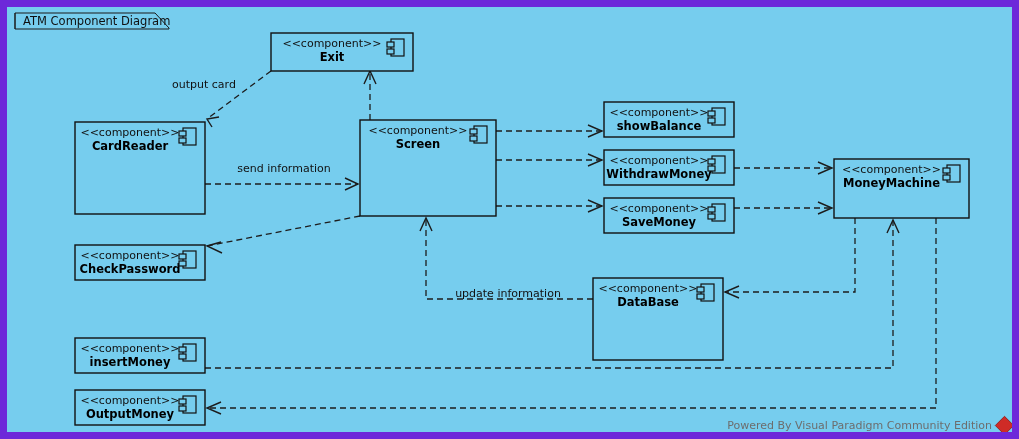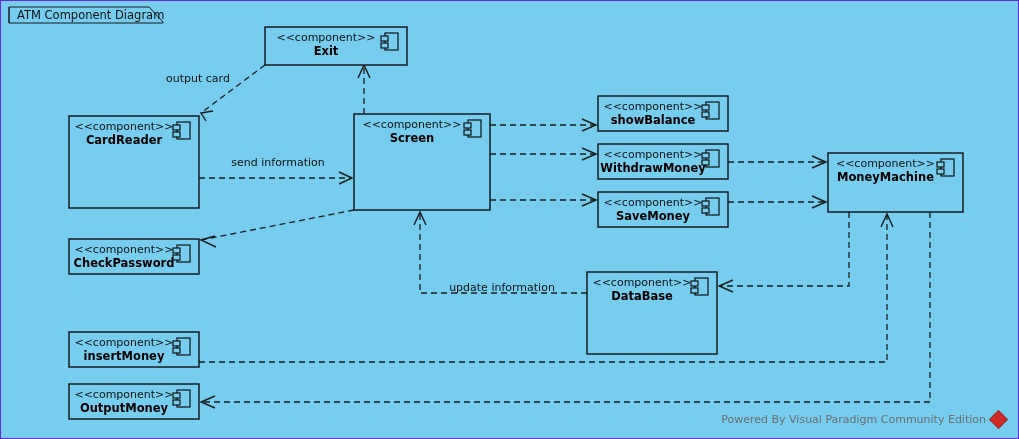--- a/index.html
+++ b/index.html
@@ -9,21 +9,21 @@
   }
   body {
     font-family: "DejaVu Sans", sans-serif;
   }
   #canvas {
     position: relative;
     width: 1019px;
     height: 439px;
     background: #76cdee;
     box-sizing: border-box;
-    border: 1px solid #6d28d9;
+    border: 7px solid #6d28d9;
     overflow: hidden;
   }
   #diagram-svg {
     position: absolute;
     left: 0;
     top: 0;
     width: 1019px;
     height: 439px;
   }
   .tab-shape {

